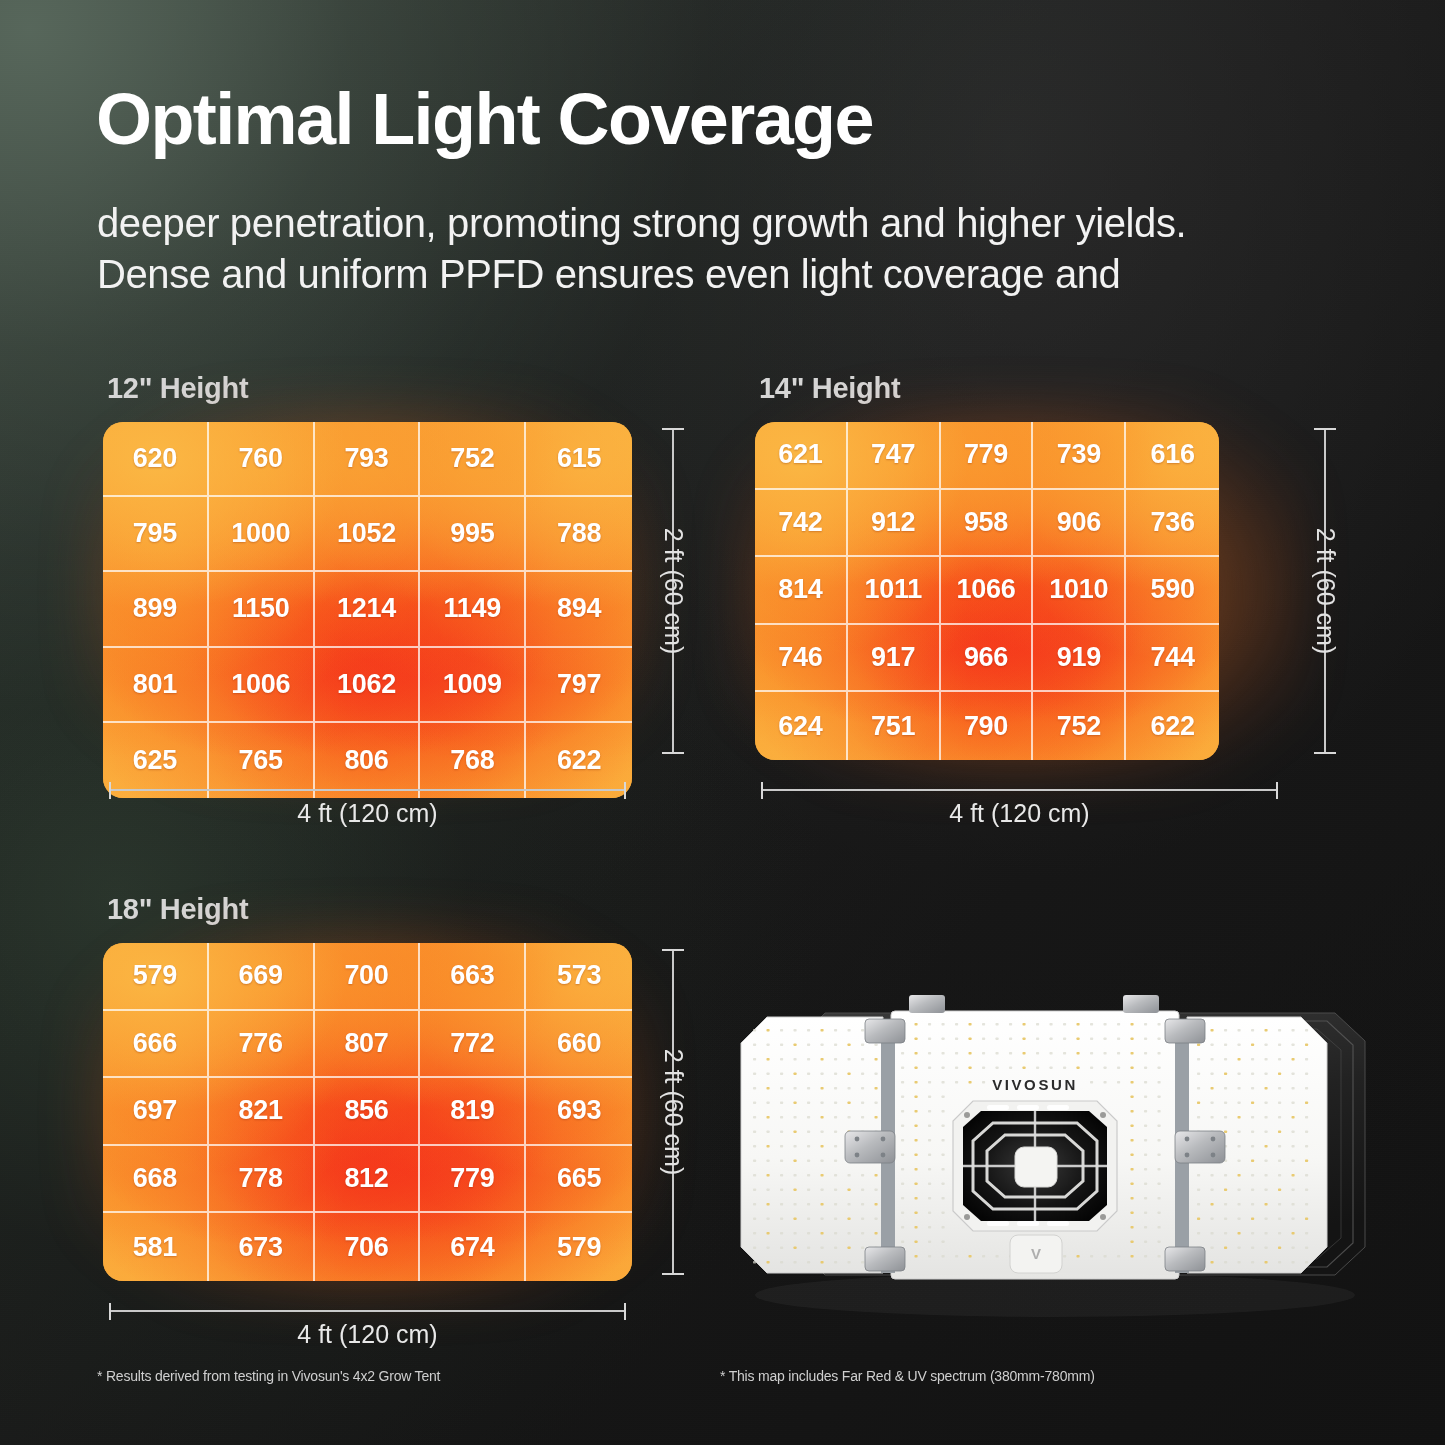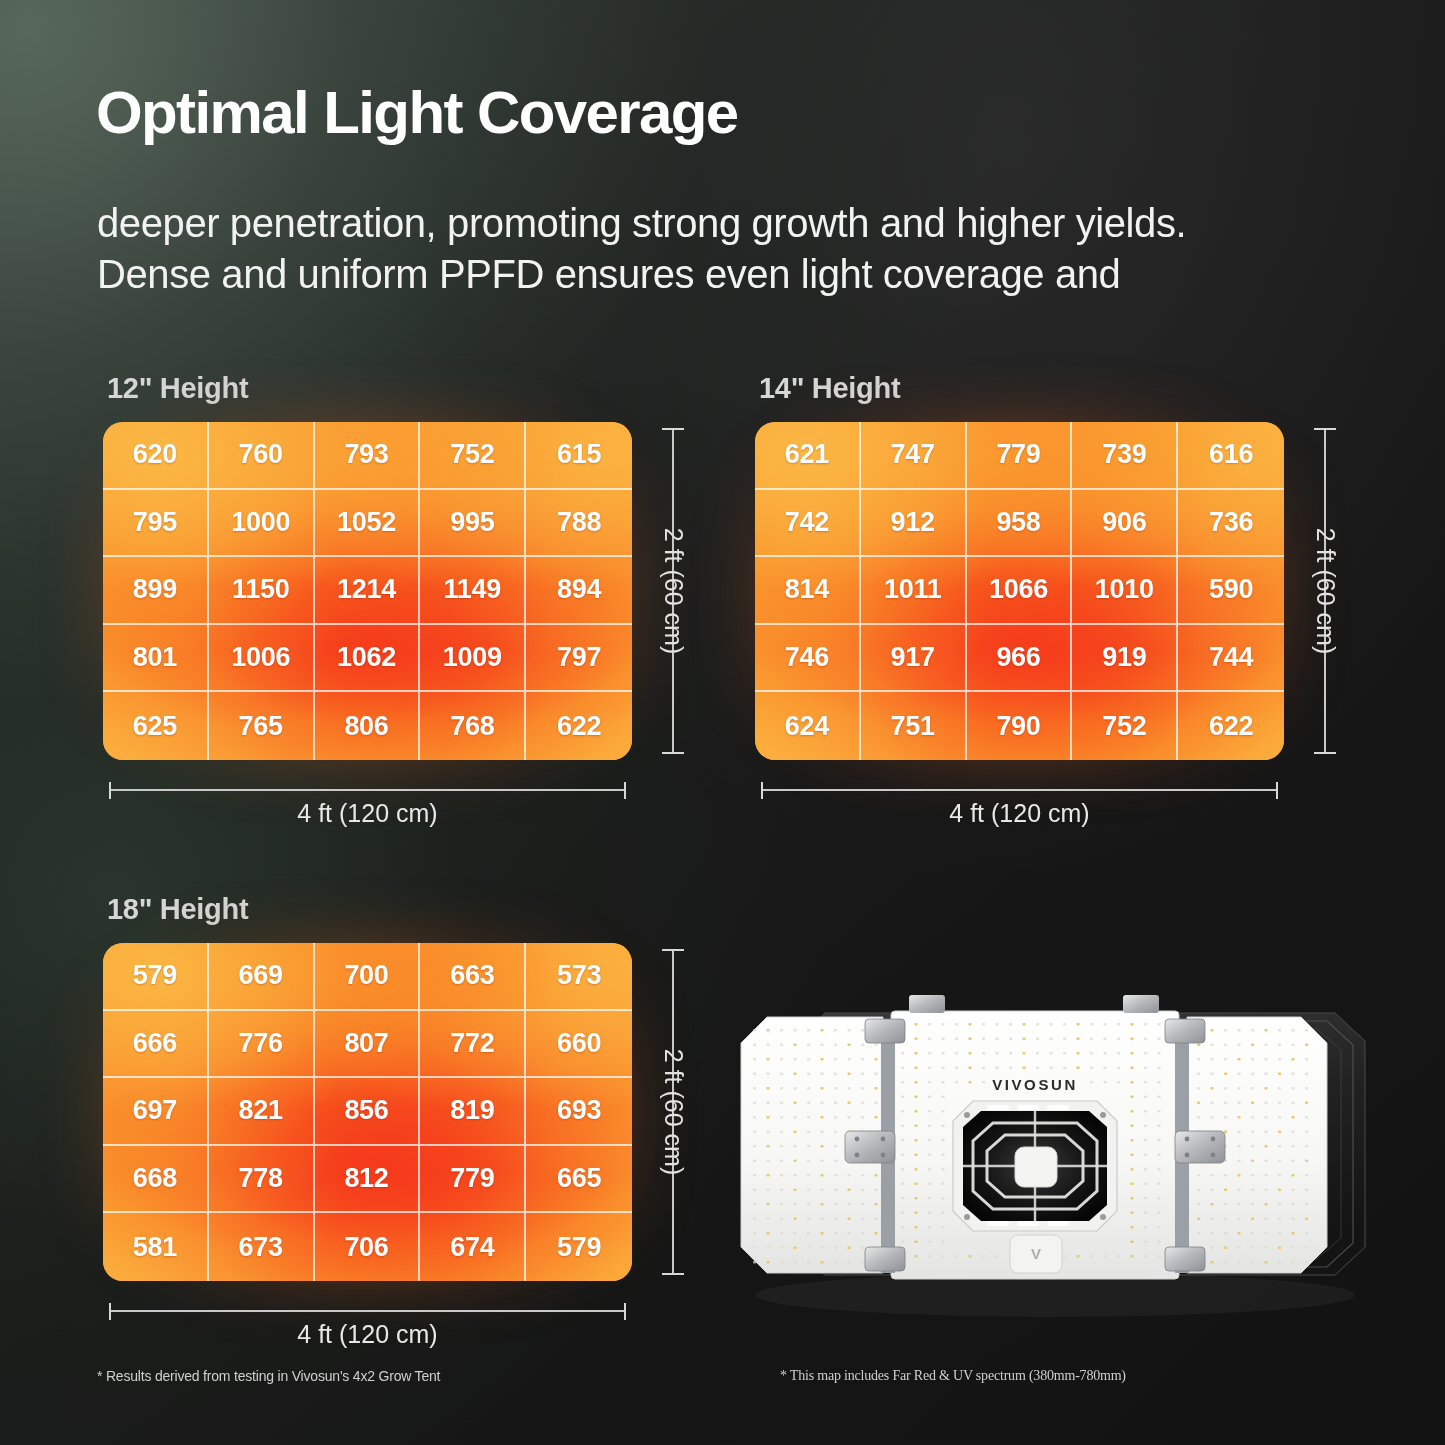--- a/index.html
+++ b/index.html
@@ -26,21 +26,21 @@
     position:absolute; inset:0; pointer-events:none; opacity:.055;
     background-image:
       repeating-linear-gradient(0deg, rgba(255,255,255,.10) 0 1px, rgba(0,0,0,0) 1px 2px),
       repeating-linear-gradient(90deg, rgba(255,255,255,.07) 0 1px, rgba(0,0,0,0) 1px 3px);
     mix-blend-mode:overlay;
   }
 
   
   #title{
     position:absolute; left:96px; top:82px;
-    font-size:60px; font-weight:700; color:#ffffff;
+    font-size:72px; font-weight:700; color:#ffffff;
     letter-spacing:-1.6px; line-height:1.04;
     white-space:nowrap;
   }
   #subtitle{
     position:absolute; left:97px; top:198px;
     font-size:40px; font-weight:400; color:#f2f2f2;
     line-height:1.28; letter-spacing:-0.4px;
   }
   #subtitle .ln{ display:block; white-space:nowrap; }
 
@@ -147,21 +147,21 @@
 
   <h1 id="title">Optimal Light Coverage</h1>
   <div id="subtitle">
     <span class="ln">deeper penetration, promoting strong growth and higher yields.</span>
     <span class="ln">Dense and uniform PPFD ensures even light coverage and</span>
   </div>
 
   <div id="blocks">
       <div class="block" style="left: 103px; top: 372px;">
         <div class="block-title">12" Height</div>
-        <div class="grid-wrap" style="width: 529px; height: 338px;">
+        <div class="grid-wrap" style="width: 529px; height: 376px;">
           <div class="glow"></div>
           <div class="grid">
             <div class="heatlayer" style="background: radial-gradient(36% 40% at 10% 10%, rgba(251, 185, 69, 0.95) 0%, rgba(251, 185, 69, 0.45) 52%, rgba(251, 185, 69, 0) 100%), radial-gradient(36% 40% at 30% 10%, rgba(250, 164, 53, 0.95) 0%, rgba(250, 164, 53, 0.45) 52%, rgba(250, 164, 53, 0) 100%), radial-gradient(36% 40% at 50% 10%, rgba(250, 157, 49, 0.95) 0%, rgba(250, 157, 49, 0.45) 52%, rgba(250, 157, 49, 0) 100%), radial-gradient(36% 40% at 70% 10%, rgba(250, 165, 54, 0.95) 0%, rgba(250, 165, 54, 0.45) 52%, rgba(250, 165, 54, 0) 100%), radial-gradient(36% 40% at 90% 10%, rgba(251, 186, 70, 0.95) 0%, rgba(251, 186, 70, 0.45) 52%, rgba(251, 186, 70, 0) 100%), radial-gradient(36% 40% at 10% 30%, rgba(250, 157, 49, 0.95) 0%, rgba(250, 157, 49, 0.45) 52%, rgba(250, 157, 49, 0) 100%), radial-gradient(36% 40% at 30% 30%, rgba(248, 102, 29, 0.95) 0%, rgba(248, 102, 29, 0.45) 52%, rgba(248, 102, 29, 0) 100%), radial-gradient(36% 40% at 50% 30%, rgba(247, 86, 26, 0.95) 0%, rgba(247, 86, 26, 0.45) 52%, rgba(247, 86, 26, 0) 100%), radial-gradient(36% 40% at 70% 30%, rgba(248, 103, 29, 0.95) 0%, rgba(248, 103, 29, 0.45) 52%, rgba(248, 103, 29, 0) 100%), radial-gradient(36% 40% at 90% 30%, rgba(250, 159, 49, 0.95) 0%, rgba(250, 159, 49, 0.45) 52%, rgba(250, 159, 49, 0) 100%), radial-gradient(36% 40% at 10% 50%, rgba(249, 131, 36, 0.95) 0%, rgba(249, 131, 36, 0.45) 52%, rgba(249, 131, 36, 0) 100%), radial-gradient(36% 40% at 30% 50%, rgba(245, 59, 27, 0.95) 0%, rgba(245, 59, 27, 0.45) 52%, rgba(245, 59, 27, 0) 100%), radial-gradient(36% 40%, rgba(244, 42, 28, 0.95) 0%, rgba(244, 42, 28, 0.45) 52%, rgba(244, 42, 28, 0) 100%), radial-gradient(36% 40% at 70% 50%, rgba(245, 60, 27, 0.95) 0%, rgba(245, 60, 27, 0.45) 52%, rgba(245, 60, 27, 0) 100%), radial-gradient(36% 40% at 90% 50%, rgba(249, 132, 37, 0.95) 0%, rgba(249, 132, 37, 0.45) 52%, rgba(249, 132, 37, 0) 100%), radial-gradient(36% 40% at 10% 70%, rgba(250, 155, 48, 0.95) 0%, rgba(250, 155, 48, 0.45) 52%, rgba(250, 155, 48, 0) 100%), radial-gradient(36% 40% at 30% 70%, rgba(248, 100, 29, 0.95) 0%, rgba(248, 100, 29, 0.45) 52%, rgba(248, 100, 29, 0) 100%), radial-gradient(36% 40% at 50% 70%, rgba(247, 83, 26, 0.95) 0%, rgba(247, 83, 26, 0.45) 52%, rgba(247, 83, 26, 0) 100%), radial-gradient(36% 40% at 70% 70%, rgba(248, 99, 29, 0.95) 0%, rgba(248, 99, 29, 0.45) 52%, rgba(248, 99, 29, 0) 100%), radial-gradient(36% 40% at 90% 70%, rgba(250, 156, 48, 0.95) 0%, rgba(250, 156, 48, 0.45) 52%, rgba(250, 156, 48, 0) 100%), radial-gradient(36% 40% at 10% 90%, rgba(251, 184, 69, 0.95) 0%, rgba(251, 184, 69, 0.45) 52%, rgba(251, 184, 69, 0) 100%), radial-gradient(36% 40% at 30% 90%, rgba(250, 163, 52, 0.95) 0%, rgba(250, 163, 52, 0.45) 52%, rgba(250, 163, 52, 0) 100%), radial-gradient(36% 40% at 50% 90%, rgba(250, 154, 47, 0.95) 0%, rgba(250, 154, 47, 0.45) 52%, rgba(250, 154, 47, 0) 100%), radial-gradient(36% 40% at 70% 90%, rgba(250, 162, 52, 0.95) 0%, rgba(250, 162, 52, 0.45) 52%, rgba(250, 162, 52, 0) 100%), radial-gradient(36% 40% at 90% 90%, rgba(251, 185, 69, 0.95) 0%, rgba(251, 185, 69, 0.45) 52%, rgba(251, 185, 69, 0) 100%), linear-gradient(rgb(250, 169, 57), rgb(250, 169, 57));"></div>
             <div class="cell">
               <span>620</span>
             </div>
             <div class="cell">
               <span>760</span>
             </div>
             <div class="cell">
@@ -243,21 +243,21 @@
         </div>
         <div class="dim-h" style="left: 0px; top: 410px; width: 529px;">
           <div class="line"></div>
           <div class="cap l"></div>
           <div class="cap r"></div>
           <div class="lbl">4 ft (120 cm)</div>
         </div>
       </div>
       <div class="block" style="left: 755px; top: 372px;">
         <div class="block-title">14" Height</div>
-        <div class="grid-wrap" style="width: 529px; height: 338px; padding-left: 20px;">
+        <div class="grid-wrap" style="width: 464px; height: 338px; padding-left: 20px;">
           <div class="glow"></div>
           <div class="grid">
             <div class="heatlayer" style="background: radial-gradient(36% 40% at 10% 10%, rgba(251, 185, 69, 0.95) 0%, rgba(251, 185, 69, 0.45) 52%, rgba(251, 185, 69, 0) 100%), radial-gradient(36% 40% at 30% 10%, rgba(250, 158, 49, 0.95) 0%, rgba(250, 158, 49, 0.45) 52%, rgba(250, 158, 49, 0) 100%), radial-gradient(36% 40% at 50% 10%, rgba(250, 148, 44, 0.95) 0%, rgba(250, 148, 44, 0.45) 52%, rgba(250, 148, 44, 0) 100%), radial-gradient(36% 40% at 70% 10%, rgba(250, 161, 50, 0.95) 0%, rgba(250, 161, 50, 0.45) 52%, rgba(250, 161, 50, 0) 100%), radial-gradient(36% 40% at 90% 10%, rgba(251, 186, 70, 0.95) 0%, rgba(251, 186, 70, 0.45) 52%, rgba(251, 186, 70, 0) 100%), radial-gradient(36% 40% at 10% 30%, rgba(250, 160, 50, 0.95) 0%, rgba(250, 160, 50, 0.45) 52%, rgba(250, 160, 50, 0) 100%), radial-gradient(36% 40% at 30% 30%, rgba(248, 99, 29, 0.95) 0%, rgba(248, 99, 29, 0.45) 52%, rgba(248, 99, 29, 0) 100%), radial-gradient(36% 40% at 50% 30%, rgba(247, 81, 26, 0.95) 0%, rgba(247, 81, 26, 0.45) 52%, rgba(247, 81, 26, 0) 100%), radial-gradient(36% 40% at 70% 30%, rgba(248, 101, 29, 0.95) 0%, rgba(248, 101, 29, 0.45) 52%, rgba(248, 101, 29, 0) 100%), radial-gradient(36% 40% at 90% 30%, rgba(250, 161, 51, 0.95) 0%, rgba(250, 161, 51, 0.45) 52%, rgba(250, 161, 51, 0) 100%), radial-gradient(36% 40% at 10% 50%, rgba(249, 136, 39, 0.95) 0%, rgba(249, 136, 39, 0.45) 52%, rgba(249, 136, 39, 0) 100%), radial-gradient(36% 40% at 30% 50%, rgba(245, 62, 27, 0.95) 0%, rgba(245, 62, 27, 0.45) 52%, rgba(245, 62, 27, 0) 100%), radial-gradient(36% 40%, rgba(244, 42, 28, 0.95) 0%, rgba(244, 42, 28, 0.45) 52%, rgba(244, 42, 28, 0) 100%), radial-gradient(36% 40% at 70% 50%, rgba(245, 62, 27, 0.95) 0%, rgba(245, 62, 27, 0.45) 52%, rgba(245, 62, 27, 0) 100%), radial-gradient(36% 40% at 90% 50%, rgba(249, 137, 39, 0.95) 0%, rgba(249, 137, 39, 0.45) 52%, rgba(249, 137, 39, 0) 100%), radial-gradient(36% 40% at 10% 70%, rgba(250, 159, 49, 0.95) 0%, rgba(250, 159, 49, 0.45) 52%, rgba(250, 159, 49, 0) 100%), radial-gradient(36% 40% at 30% 70%, rgba(248, 97, 28, 0.95) 0%, rgba(248, 97, 28, 0.45) 52%, rgba(248, 97, 28, 0) 100%), radial-gradient(36% 40% at 50% 70%, rgba(247, 78, 26, 0.95) 0%, rgba(247, 78, 26, 0.45) 52%, rgba(247, 78, 26, 0) 100%), radial-gradient(36% 40% at 70% 70%, rgba(248, 96, 28, 0.95) 0%, rgba(248, 96, 28, 0.45) 52%, rgba(248, 96, 28, 0) 100%), radial-gradient(36% 40% at 90% 70%, rgba(250, 159, 50, 0.95) 0%, rgba(250, 159, 50, 0.45) 52%, rgba(250, 159, 50, 0) 100%), radial-gradient(36% 40% at 10% 90%, rgba(251, 184, 69, 0.95) 0%, rgba(251, 184, 69, 0.45) 52%, rgba(251, 184, 69, 0) 100%), radial-gradient(36% 40% at 30% 90%, rgba(250, 157, 49, 0.95) 0%, rgba(250, 157, 49, 0.45) 52%, rgba(250, 157, 49, 0) 100%), radial-gradient(36% 40% at 50% 90%, rgba(250, 144, 42, 0.95) 0%, rgba(250, 144, 42, 0.45) 52%, rgba(250, 144, 42, 0) 100%), radial-gradient(36% 40% at 70% 90%, rgba(250, 157, 48, 0.95) 0%, rgba(250, 157, 48, 0.45) 52%, rgba(250, 157, 48, 0) 100%), radial-gradient(36% 40% at 90% 90%, rgba(251, 185, 69, 0.95) 0%, rgba(251, 185, 69, 0.45) 52%, rgba(251, 185, 69, 0) 100%), linear-gradient(rgb(250, 169, 57), rgb(250, 169, 57));"></div>
             <div class="cell">
               <span>621</span>
             </div>
             <div class="cell">
               <span>747</span>
             </div>
             <div class="cell">
@@ -436,21 +436,21 @@
         <div class="dim-h" style="left: 0px; top: 410px; width: 529px;">
           <div class="line"></div>
           <div class="cap l"></div>
           <div class="cap r"></div>
           <div class="lbl">4 ft (120 cm)</div>
         </div>
       </div>
     </div>
 
   <div class="footnote" style="left:97px; top:1368px;">* Results derived from testing in Vivosun's 4x2 Grow Tent</div>
-  <div class="footnote" style="left:780px; top:1368px;font-family:Liberation Serif, serif;">* This map includes Far Red &amp; UV spectrum (380mm-780mm)</div>
+  <div class="footnote" style="left:720px; top:1368px;">* This map includes Far Red &amp; UV spectrum (380mm-780mm)</div>
 
   <div id="product">
     <svg viewBox="0 0 670 370" width="670" height="370">
       <defs>
         <linearGradient id="panelG" x1="0" y1="0" x2="0" y2="1">
           <stop offset="0%" stop-color="#ffffff"></stop>
           <stop offset="55%" stop-color="#f7f7f5"></stop>
           <stop offset="100%" stop-color="#e4e4e2"></stop>
         </linearGradient>
         <linearGradient id="backG" x1="0" y1="0" x2="0.3" y2="1">

